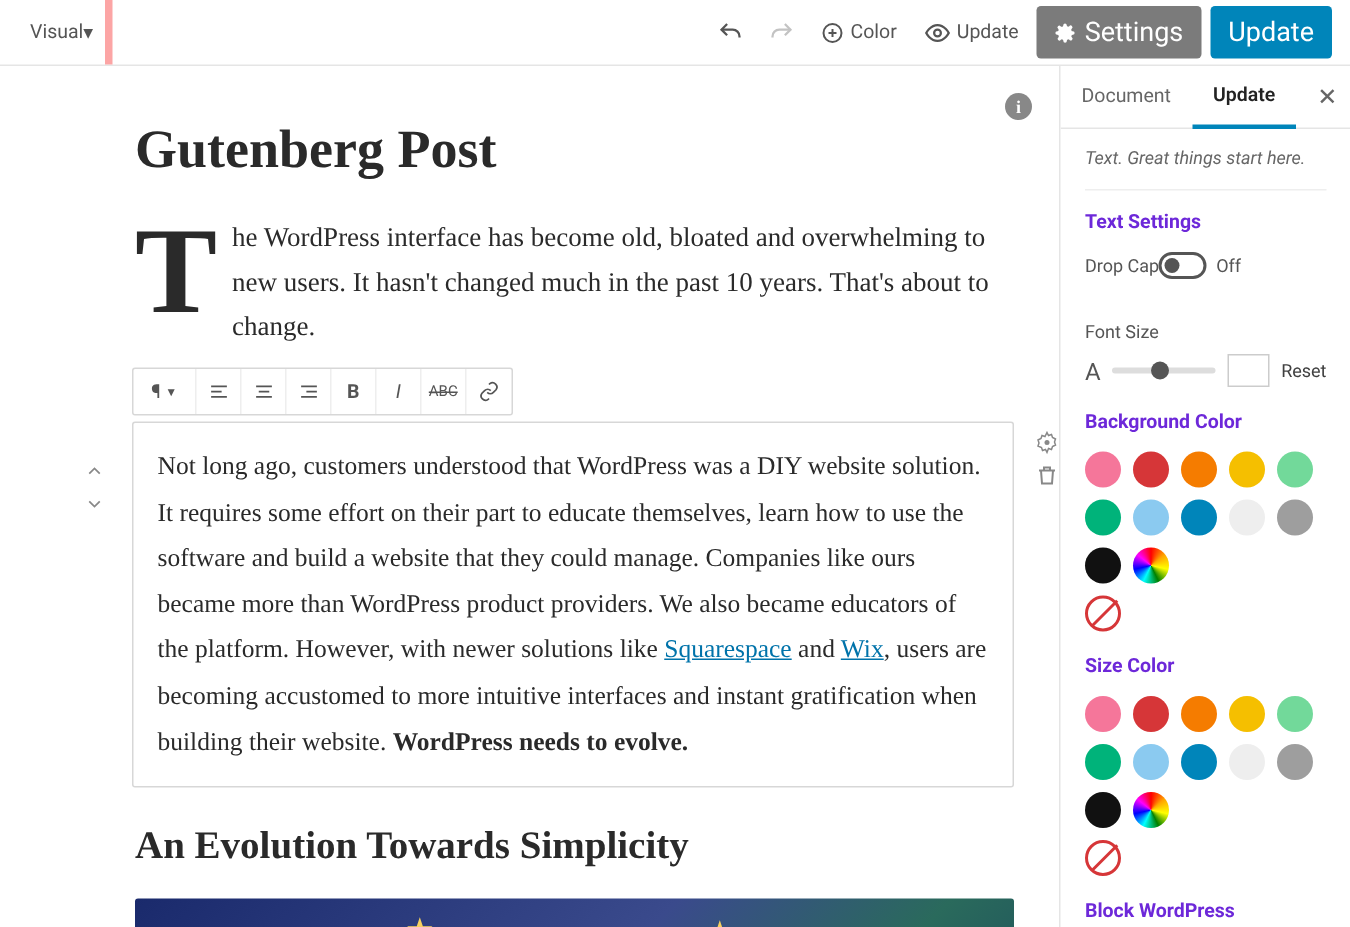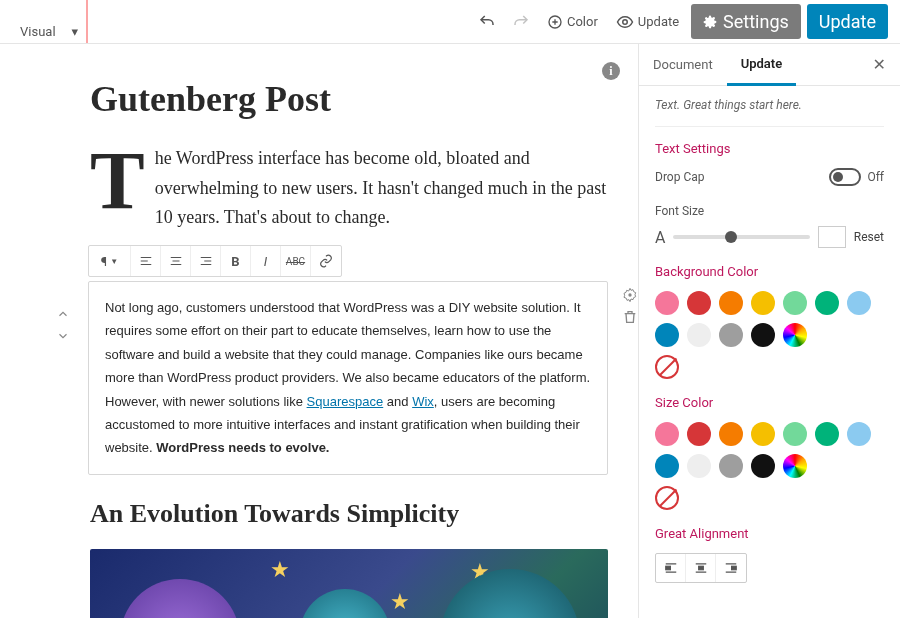--- a/index.html
+++ b/index.html
@@ -1,56 +1,56 @@
 <!DOCTYPE html>
 <html><head>
 <meta charset="utf-8">
 <style>
 *{box-sizing:border-box;margin:0;padding:0}
 body{font-family:-apple-system,BlinkMacSystemFont,"Segoe UI",Roboto,sans-serif;font-size:13px;color:#444;background:#fff;width:900px;height:618px;overflow:hidden}
 .topbar{height:44px;border-bottom:1px solid #e5e5e5;display:flex;align-items:center;padding:0 12px}
-.mode-select{display:flex;align-items:flex-end;gap:16px;color:#555;padding:4px 8px;border-right:2px solid #fca5a5;height:100%}
+.mode-select{display:flex;align-items:center;gap:0;color:#555;padding:4px 8px;border-right:5px solid #fca5a5;height:100%}
 .topbar-spacer{flex:1}
 .topbar-actions{display:flex;align-items:center;gap:6px}
 .icn-btn{width:28px;height:28px;display:flex;align-items:center;justify-content:center;cursor:pointer;color:#555;border-radius:3px}
 .txt-btn{display:flex;align-items:center;gap:4px;padding:4px 6px;color:#555;cursor:pointer}
 .btn{display:flex;align-items:center;gap:6px;padding:7px 12px;border-radius:3px;cursor:pointer;font-size:18px}
 .btn-grey{background:#7b7b7b;color:#fff}
 .btn-blue{background:#0085ba;color:#fff}
 .main{display:flex;height:574px}
 .editor{flex:1;padding:34px 30px 0 90px;overflow:hidden;position:relative}
 .info-circle{position:absolute;top:18px;right:18px;width:18px;height:18px;border-radius:50%;background:#888;color:#fff;font-size:12px;display:flex;align-items:center;justify-content:center;font-weight:bold;font-family:Georgia,serif}
 .post-title{font-family:Georgia,"Times New Roman",serif;font-size:36px;font-weight:700;color:#2a2a2a;margin-bottom:24px}
 .lead-para{font-family:Georgia,"Times New Roman",serif;font-size:18px;line-height:1.65;color:#2a2a2a;margin-bottom:12px}
 .dropcap{float:left;font-size:82px;line-height:0.75;font-weight:700;margin:6px 10px 0 0;font-family:Georgia,serif}
 .block-wrap{position:relative;margin-left:-2px}
 .block-toolbar{display:inline-flex;border:1px solid #d7d7d7;border-radius:2px;background:#fff;margin-bottom:4px}
 .tool-btn{width:30px;height:30px;display:flex;align-items:center;justify-content:center;border-right:1px solid #eee;cursor:pointer;color:#555}
 .tool-btn:last-child{border-right:none}
 .tool-btn.wide{width:42px}
 .selected-block{border:1px solid #d7d7d7;border-radius:2px;padding:14px 16px}
-.body-text{font-family:Liberation Sans, sans-serif;font-size:13px;line-height:1.8;color:#2a2a2a}
+.body-text{font-family:Liberation Serif, serif;font-size:17px;line-height:1.8;color:#2a2a2a}
 .body-text a{color:#0073aa;text-decoration:underline}
 .body-text b{font-weight:700}
 .block-side{position:absolute;right:-30px;top:42px;display:flex;flex-direction:column;gap:6px}
 .block-arrows{position:absolute;left:-34px;top:60px;display:flex;flex-direction:column;gap:4px}
 .arr{color:#888;cursor:pointer;width:18px;height:18px;display:flex;align-items:center;justify-content:center}
 .h2{font-family:Georgia,"Times New Roman",serif;font-size:26px;font-weight:700;color:#2a2a2a;margin-top:24px;margin-bottom:20px}
 .image-block{height:140px;border-radius:2px;background:linear-gradient(135deg,#1a2a6c 0%,#2a3a7c 25%,#3a4a8c 50%,#2a6a5c 75%,#1a4a5c 100%);position:relative;overflow:hidden}
 .mural-shape{position:absolute;border-radius:50%}
 .star{position:absolute;color:#f5d060;font-size:22px}
-.sidebar{width:262px;border-left:1px solid #e5e5e5;display:flex;flex-direction:column;overflow:hidden}
+.sidebar{width:194px;border-left:1px solid #e5e5e5;display:flex;flex-direction:column;overflow:hidden}
 .tabs{display:flex;border-bottom:1px solid #e5e5e5;align-items:center}
 .tab{padding:12px 14px;cursor:pointer;color:#666;font-size:13px}
 .tab.active{color:#222;font-weight:600;border-bottom:3px solid#0085ba;margin-bottom:-1px}
 .tab-close{margin-left:auto;padding:0 14px;color:#666;cursor:pointer;font-size:16px}
 .side-body{padding:12px 16px;overflow-y:auto;flex:1}
 .side-desc{font-style:italic;color:#666;font-size:12px;padding-bottom:14px;border-bottom:1px solid #eee;margin-bottom:14px}
-.sect-title{font-weight:400;font-size:13px;margin-bottom:12px;color:#be185d}
-.row{display:flex;align-items:center;justify-content:space-between;margin-bottom:18px}
+.sect-title{font-weight:700;font-size:13px;margin-bottom:12px;color:#6d28d9}
+.row{display:flex;align-items:center;justify-content:flex-start;margin-bottom:28px}
 .row-label{font-size:12px;color:#555}
 .toggle{width:32px;height:18px;border:2px solid #555;border-radius:10px;position:relative;cursor:pointer}
 .toggle::after{content:"";position:absolute;width:10px;height:10px;background:#555;border-radius:50%;top:2px;left:2px}
 .slider-row{display:flex;align-items:center;gap:8px;margin-bottom:16px}
 .slider-A{font-size:16px;color:#555}
 .slider{flex:1;height:4px;background:#ddd;position:relative;border-radius:2px}
 .slider-knob{position:absolute;width:12px;height:12px;background:#555;border-radius:50%;top:-4px;left:38%}
 .size-box{width:28px;height:22px;border:1px solid #ccc}
 .reset{font-size:12px;color:#404040;cursor:pointer}
 .sect{margin-bottom:16px}
@@ -262,21 +262,21 @@
             <div class="swatch" style="background: rgb(0, 133, 186);"></div>
             <div class="swatch" style="background: rgb(238, 238, 238);"></div>
             <div class="swatch" style="background: rgb(158, 158, 158);"></div>
             <div class="swatch" style="background: rgb(17, 17, 17);"></div>
             <div class="swatch rainbow"></div>
           </div>
         <div class="noclr"></div>
       </div>
 
       <div class="sect">
-        <div class="sect-title">Great Alignment</div>
+        <div class="sect-title">Block WordPress</div>
         <div class="align-btns">
           <div class="align-b">
               <svg width="14" height="14" viewBox="0 0 24 24" stroke="#555" stroke-width="2">
                 <rect x="3" y="9" width="8" height="6" fill="#555"></rect>
                 <path d="M3 5h18M3 19h18"></path>
               </svg>
             </div>
           <div class="align-b">
               <svg width="14" height="14" viewBox="0 0 24 24" stroke="#555" stroke-width="2">
                 <rect x="8" y="9" width="8" height="6" fill="#555"></rect>

